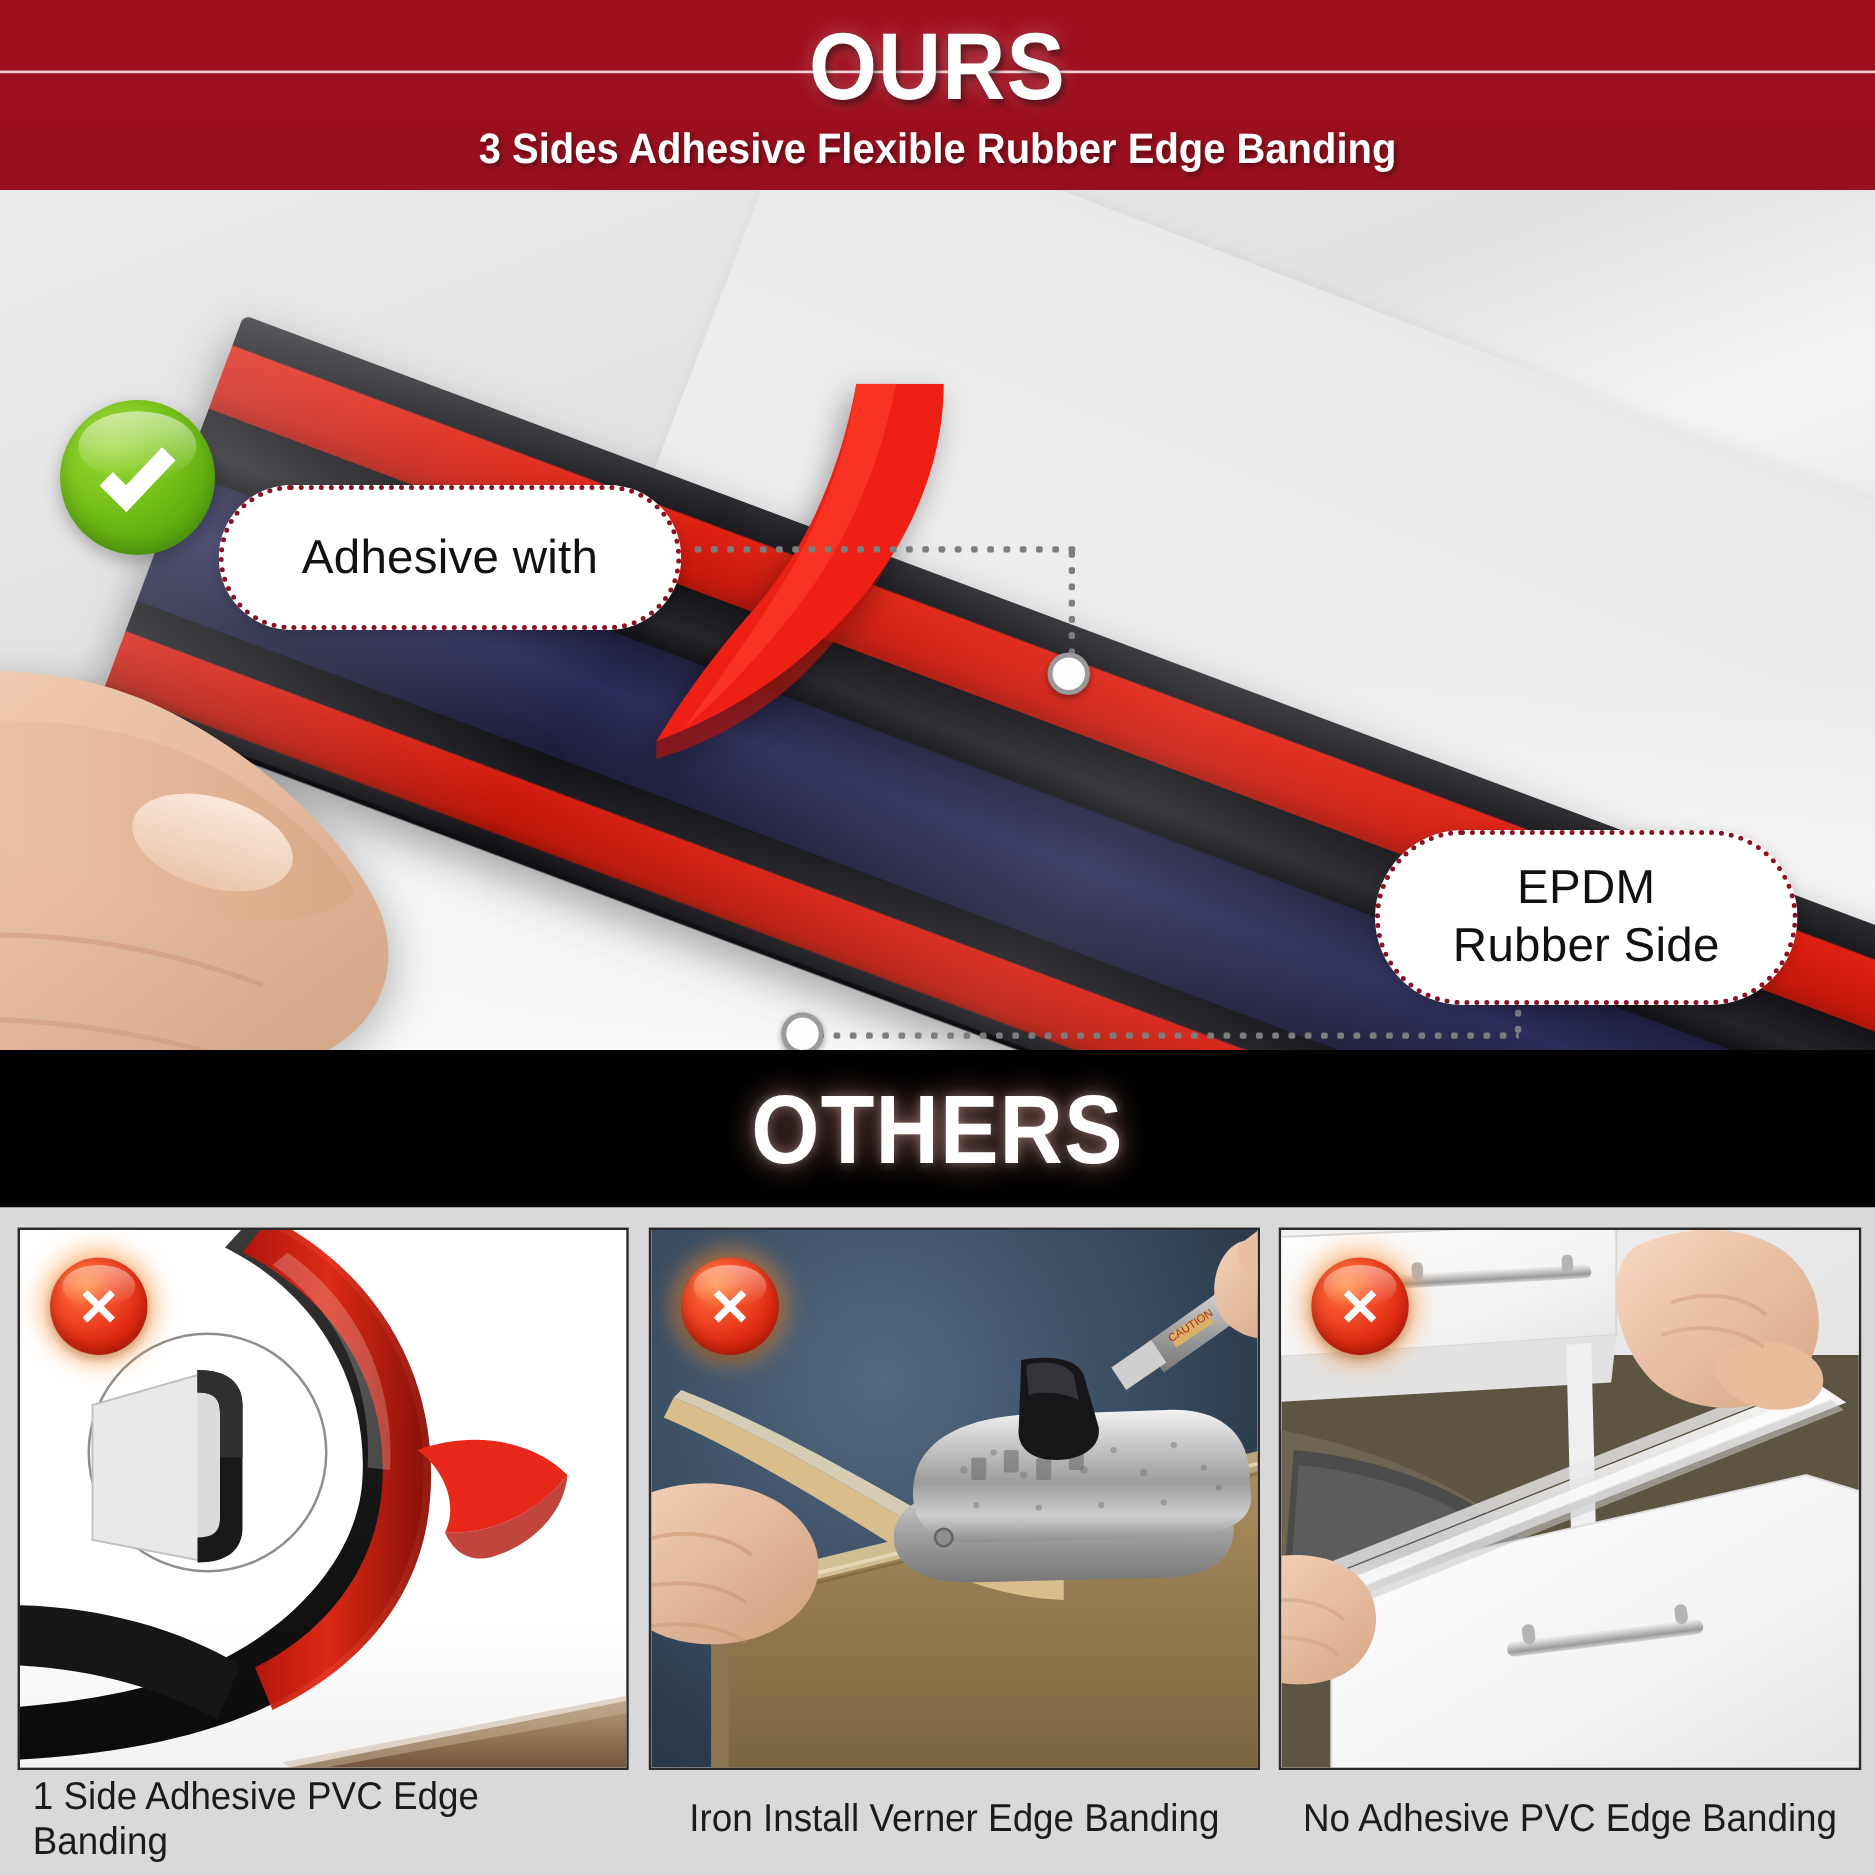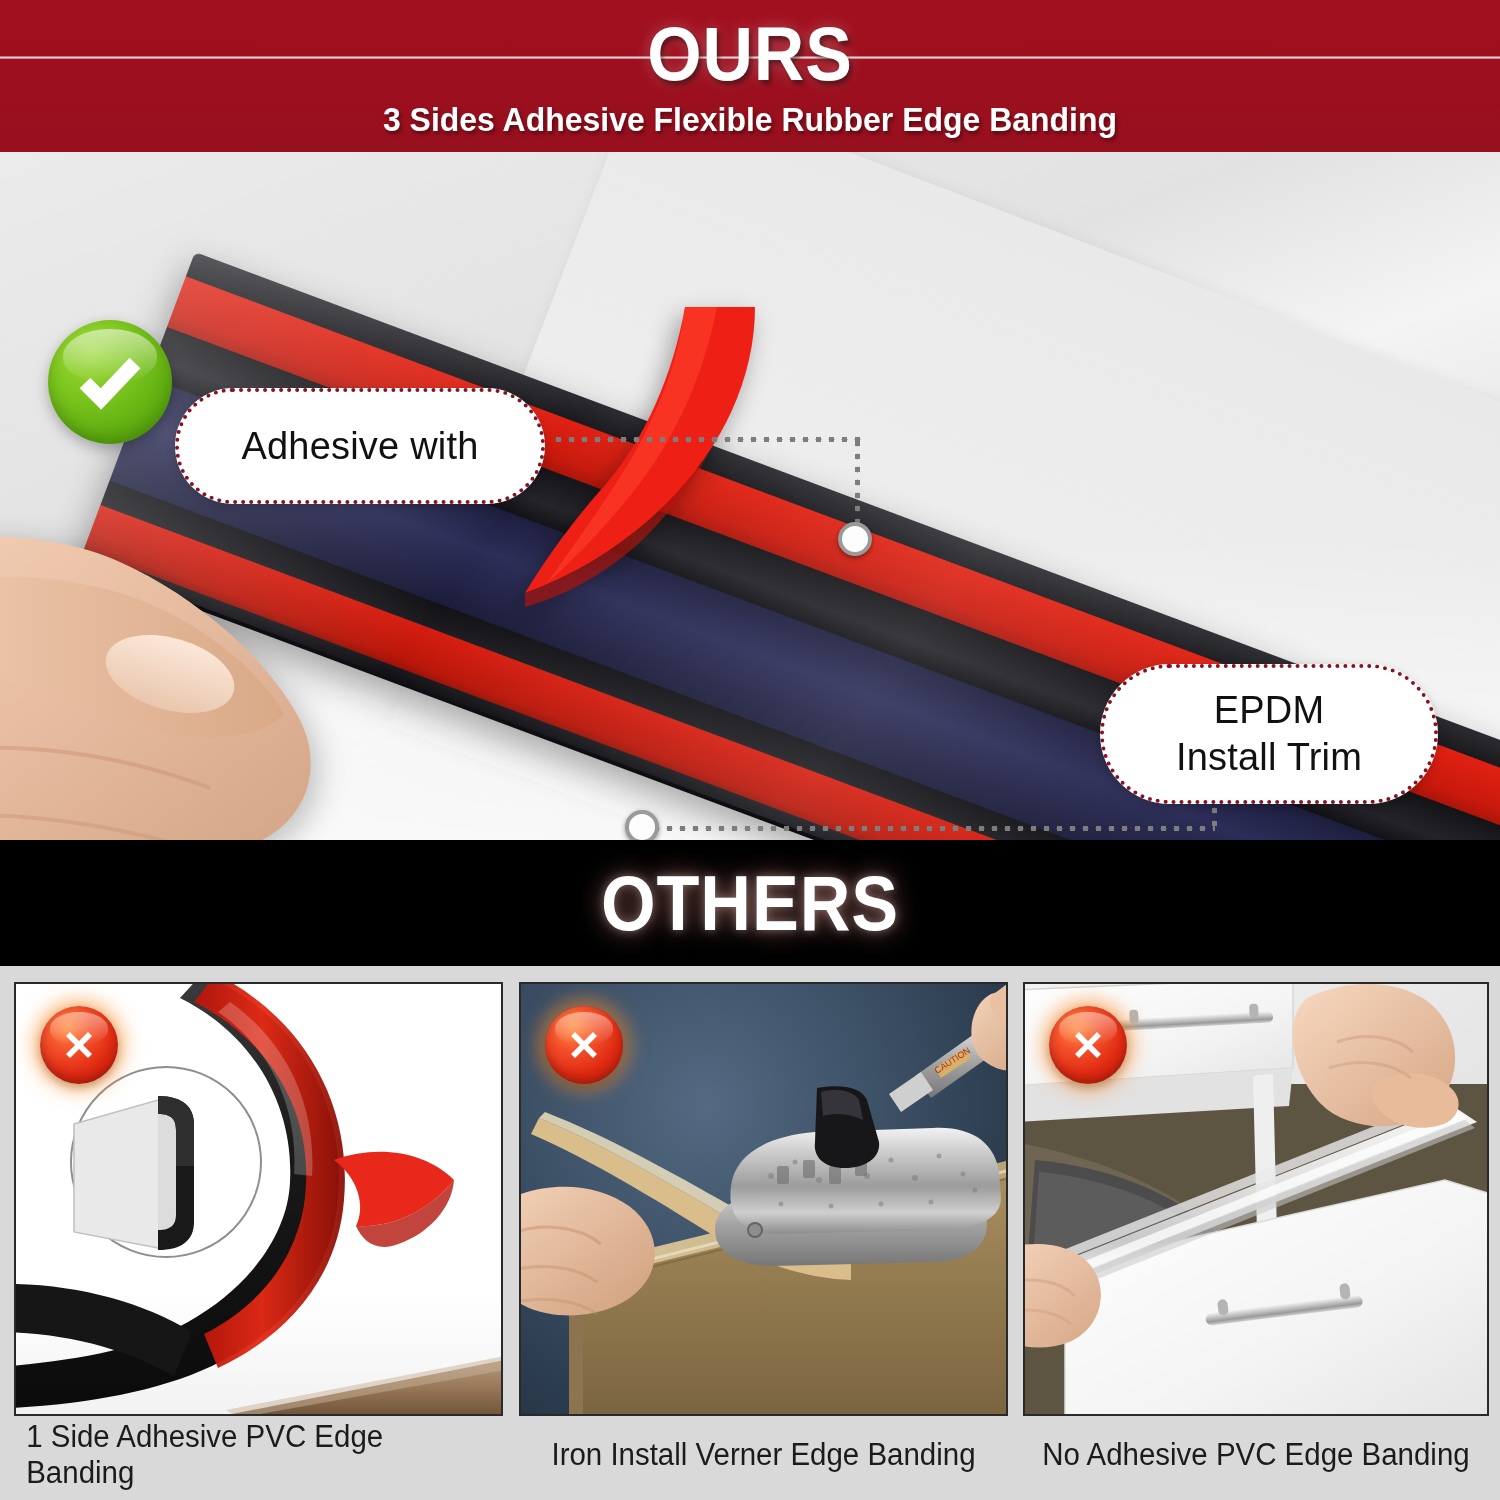--- a/index.html
+++ b/index.html
@@ -284,21 +284,21 @@
 
   <div class="pill" id="pill-adhesive">
     <div>
       <span>Adhesive with</span>
     </div>
   </div>
 
   <div class="pill" id="pill-epdm">
     <div>
       <span>EPDM</span>
-      <span>Install Trim</span>
+      <span>Rubber Side</span>
     </div>
   </div>
 </div>
 
 <div class="others-band"></div>
 <div class="others-title">OTHERS</div>
 
 <div class="panels">
 
   <div class="panel" id="panel-1">

